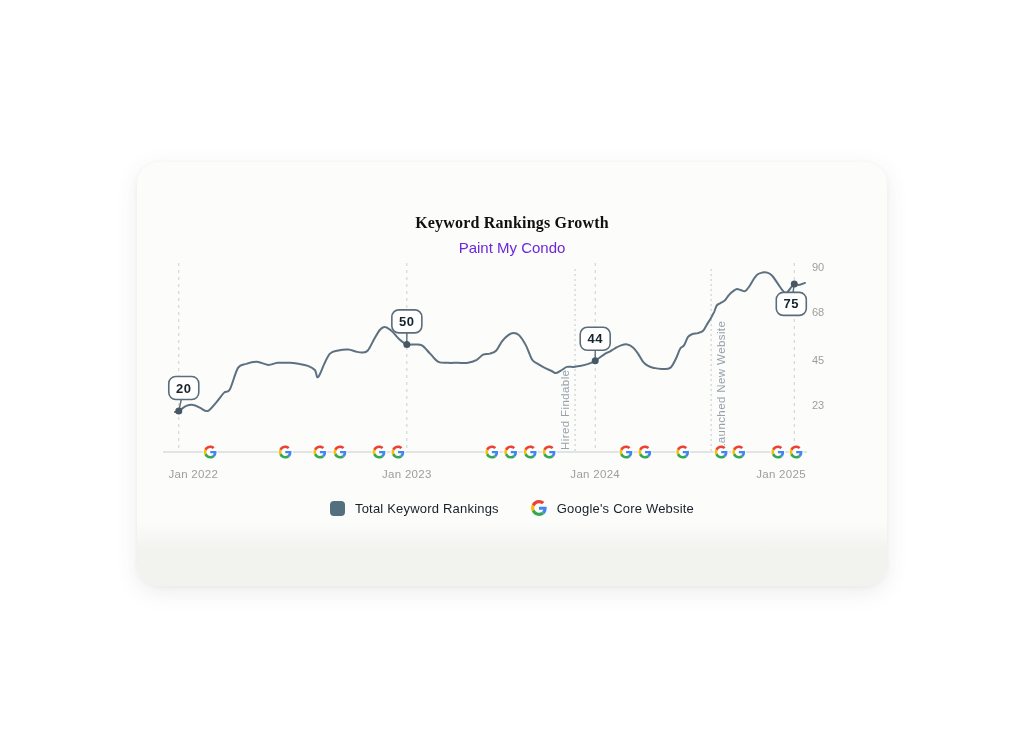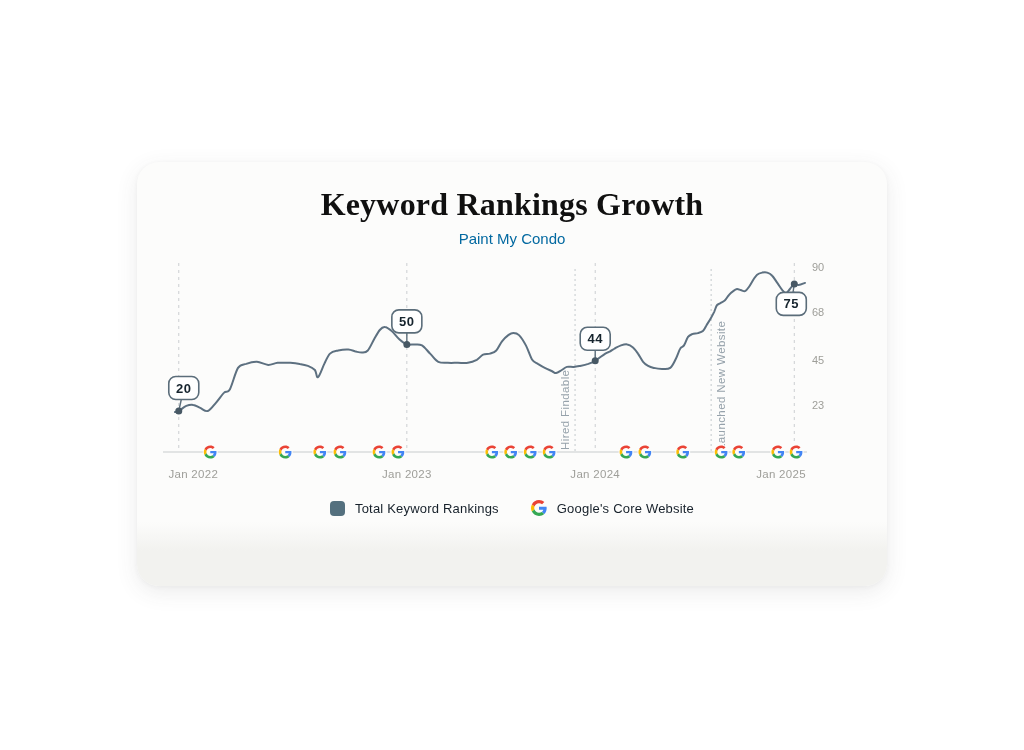--- a/index.html
+++ b/index.html
@@ -21,33 +21,33 @@
   }
   .card-fade {
     position:absolute;
     left:0; right:0; bottom:0;
     height:64px;
     border-radius:0 0 22px 22px;
     background:linear-gradient(180deg, rgba(242,242,239,0) 0%, #f2f2ef 45%, #f2f2ef 100%);
     z-index:1;
   }
   .chart-title {
-    margin-top:24px;
+    margin-top:52px;
     text-align:center;
     font-family:"Liberation Serif", serif;
     font-weight:bold;
-    font-size:32px;
+    font-size:16px;
     letter-spacing:.2px;
     color:#101010;
   }
   .chart-subtitle {
     margin-top:7px;
     text-align:center;
     font-size:15px;
-    color:#0369a1;
+    color:#6d28d9;
   }
   .chart-layer {
     position:absolute;
     left:0; top:0;
     width:1024px; height:750px;
     z-index:2;
     pointer-events:none;
   }
   .legend {
     position:absolute;

